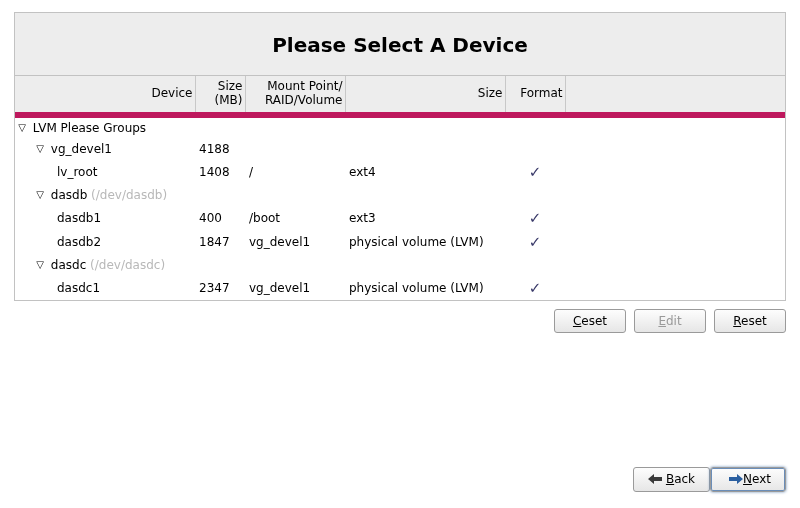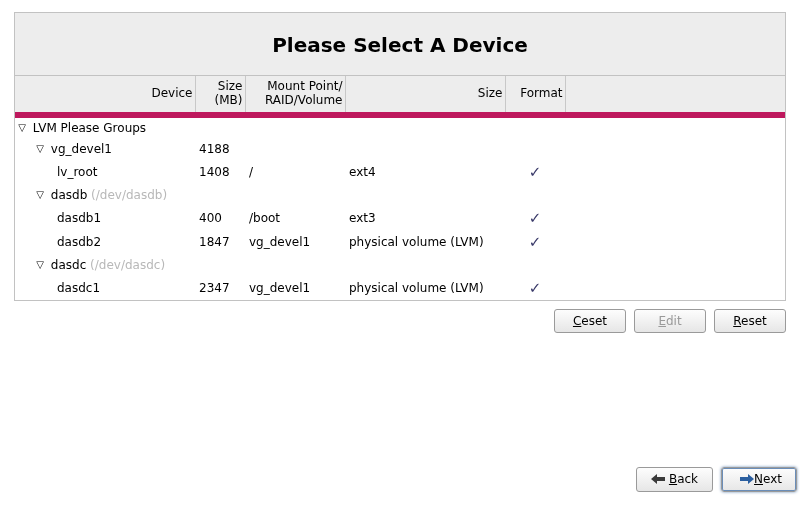--- a/index.html
+++ b/index.html
@@ -83,24 +83,24 @@
     font-weight: bold;
   }
   .button-row {
     margin: 8px 14px 0 14px;
     display: flex;
     justify-content: flex-end;
     gap: 8px;
   }
   .nav-row {
     position: absolute;
-    right: 3px;
+    right: 14px;
     bottom: 16px;
     display: flex;
-    gap: 8px;
+    gap: 0;
   }
   button.gtk {
     font-family: inherit;
     font-size: 12px;
     padding: 4px 14px;
     min-width: 72px;
     background: linear-gradient(#fdfdfd, #e6e6e6);
     border: 1px solid #9a9a9a;
     border-radius: 3px;
     cursor: pointer;

